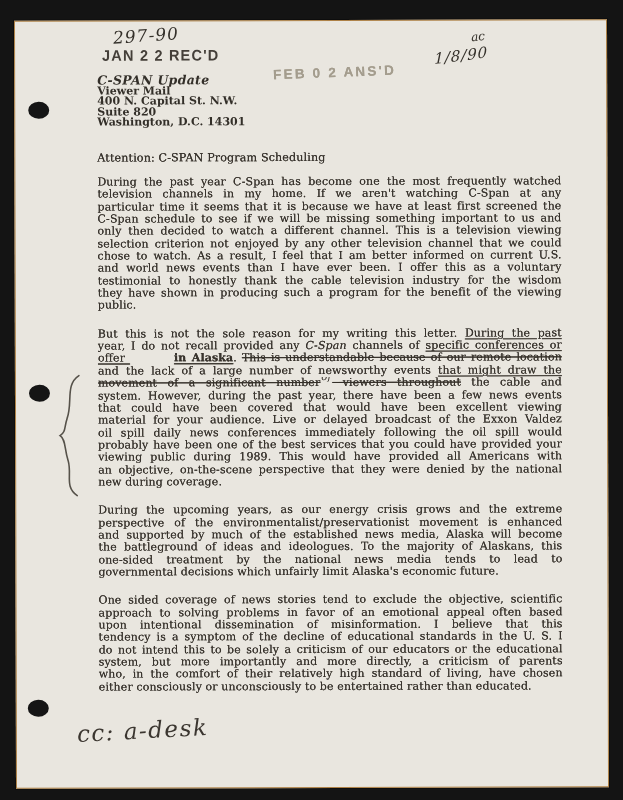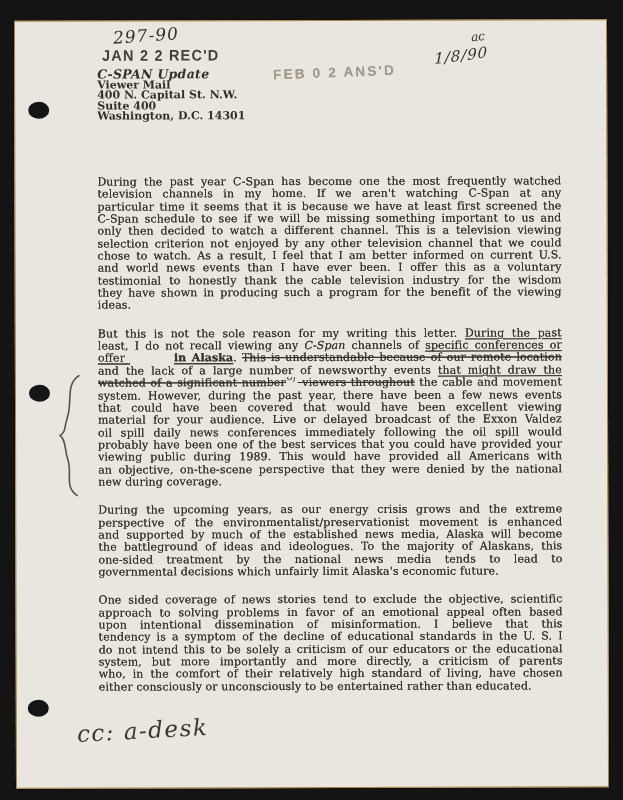--- a/index.html
+++ b/index.html
@@ -24,21 +24,21 @@
   .hw{position:absolute;color:#34302a;font-style:italic;white-space:nowrap;}
   .case-number{left:98px;top:4px;font-size:17px;transform:rotate(-4deg);letter-spacing:1px;}
   .initials{left:456px;top:9px;font-size:12px;transform:rotate(-5deg);}
   .date-note{left:419px;top:26px;font-size:15px;transform:rotate(-7deg) skewX(-8deg);letter-spacing:1px;}
   .cc-note{left:60px;top:696px;font-size:23px;transform:rotate(-3deg);letter-spacing:1.5px;color:#3b3630;}
 
   .stamp{position:absolute;font-family:"Liberation Sans", sans-serif;font-weight:bold;white-space:nowrap;}
   .received{left:87px;top:26px;font-size:14.5px;letter-spacing:1.2px;color:#443f39;transform:scaleY(1.05);}
   .answered{left:258px;top:44px;font-size:13.5px;letter-spacing:2.2px;color:#a49d8e;transform:rotate(-2deg);text-shadow:0 0 .6px #a49d8e;}
 
-  .address{position:absolute;left:82px;top:47px;color:#332f29;font-weight:bold;}
+  .address{position:absolute;left:82px;top:53px;color:#332f29;font-weight:bold;}
   .addr-name{font-size:12.5px;font-style:italic;line-height:12px;letter-spacing:.3px;}
   .addr-line{font-size:11px;line-height:10.4px;}
 
   .attention{position:absolute;left:82px;top:130px;font-size:11.2px;color:#39342e;letter-spacing:.1px;text-shadow:0 0 .4px currentColor;}
 
   .letter-body{
     position:absolute;left:82px;top:155px;width:464px;
     font-size:11px;line-height:12.35px;letter-spacing:.12px;
     color:#39342e;text-shadow:0 0 .4px currentColor;
   }
@@ -69,45 +69,46 @@
     <div class="hw case-number">297-90</div>
     <div class="stamp received">JAN 2 2 REC'D</div>
     <div class="stamp answered">FEB 0 2 ANS'D</div>
     <div class="hw initials">ac</div>
     <div class="hw date-note">1/8/90</div>
 
     <div class="address">
       <div class="addr-name">C-SPAN Update</div>
       <div class="addr-line">Viewer Mail</div>
       <div class="addr-line">400 N. Capital St. N.W.</div>
-      <div class="addr-line">Suite 400</div>
+      <div class="addr-line">Suite 820</div>
       <div class="addr-line">Washington, D.C. 14301</div>
     </div>
 
+    <div class="attention">Attention: C-SPAN Program Scheduling</div>
 
     <div class="letter-body">
         <div class="para">
           <div class="line"><span>During the past year C-Span has become one the most frequently watched</span></div>
           <div class="line"><span>television channels in my home.  If we aren't watching C-Span at any</span></div>
           <div class="line"><span>particular time it seems that it is because we have at least first screened the</span></div>
           <div class="line"><span>C-Span schedule to see if we will be missing something important to us and</span></div>
           <div class="line"><span>only then decided to watch a different channel.  This is a television viewing</span></div>
           <div class="line"><span>selection criterion not enjoyed by any other television channel that we could</span></div>
           <div class="line"><span>chose to watch.  As a result, I feel that I am better informed on current U.S.</span></div>
           <div class="line"><span>and world news events than I have ever been.  I offer this as a voluntary</span></div>
           <div class="line"><span>testimonial to honestly thank the cable television industry for the wisdom</span></div>
           <div class="line"><span>they have shown in producing such a program for the benefit of the viewing</span></div>
-          <div class="line last"><span>ideas.</span></div>
+          <div class="line last"><span>public.</span></div>
         </div>
         <div class="para">
           <div class="line"><span>But this is not the sole reason for my writing this letter.  </span><span class="s-u">During the past</span></div>
-          <div class="line"><span>least, I do not recall viewing any </span><span class="s-i">C-Span</span><span> channels of </span><span class="s-u">specific conferences or</span></div>
+          <div class="line"><span>year, I do not recall provided any </span><span class="s-i">C-Span</span><span> channels of </span><span class="s-u">specific conferences or</span></div>
           <div class="line"><span class="s-u">offer </span><span class="s-u s-b">in Alaska</span><span>.  </span><span class="s-st">This is understandable because of our remote location</span></div>
           <div class="line"><span class="s-ov">and the lack</span><span> of a large number of newsworthy events </span><span class="s-u">that might draw the</span></div>
-          <div class="line"><span class="s-st">watched of a significant number</span><span class="s-ins">of</span><span class="s-st"> viewers throughout</span><span> the cable and movement</span></div>
+          <div class="line"><span class="s-st">movement of a significant number</span><span class="s-ins">of</span><span class="s-st"> viewers throughout</span><span> the cable and movement</span></div>
           <div class="line"><span>system.  However, during the past year, there have been a few news events</span></div>
           <div class="line"><span>that could have been covered that would have been excellent viewing</span></div>
           <div class="line"><span>material for your audience.  Live or delayed broadcast of the Exxon Valdez</span></div>
           <div class="line"><span>oil spill daily news conferences immediately following the oil spill would</span></div>
           <div class="line"><span>probably have been one of the best services that you could have provided your</span></div>
           <div class="line"><span>viewing public during 1989.  This would have provided all Americans with</span></div>
           <div class="line"><span>an objective, on-the-scene perspective that they were denied by the national</span></div>
           <div class="line last"><span>new during coverage.</span></div>
         </div>
         <div class="para">

